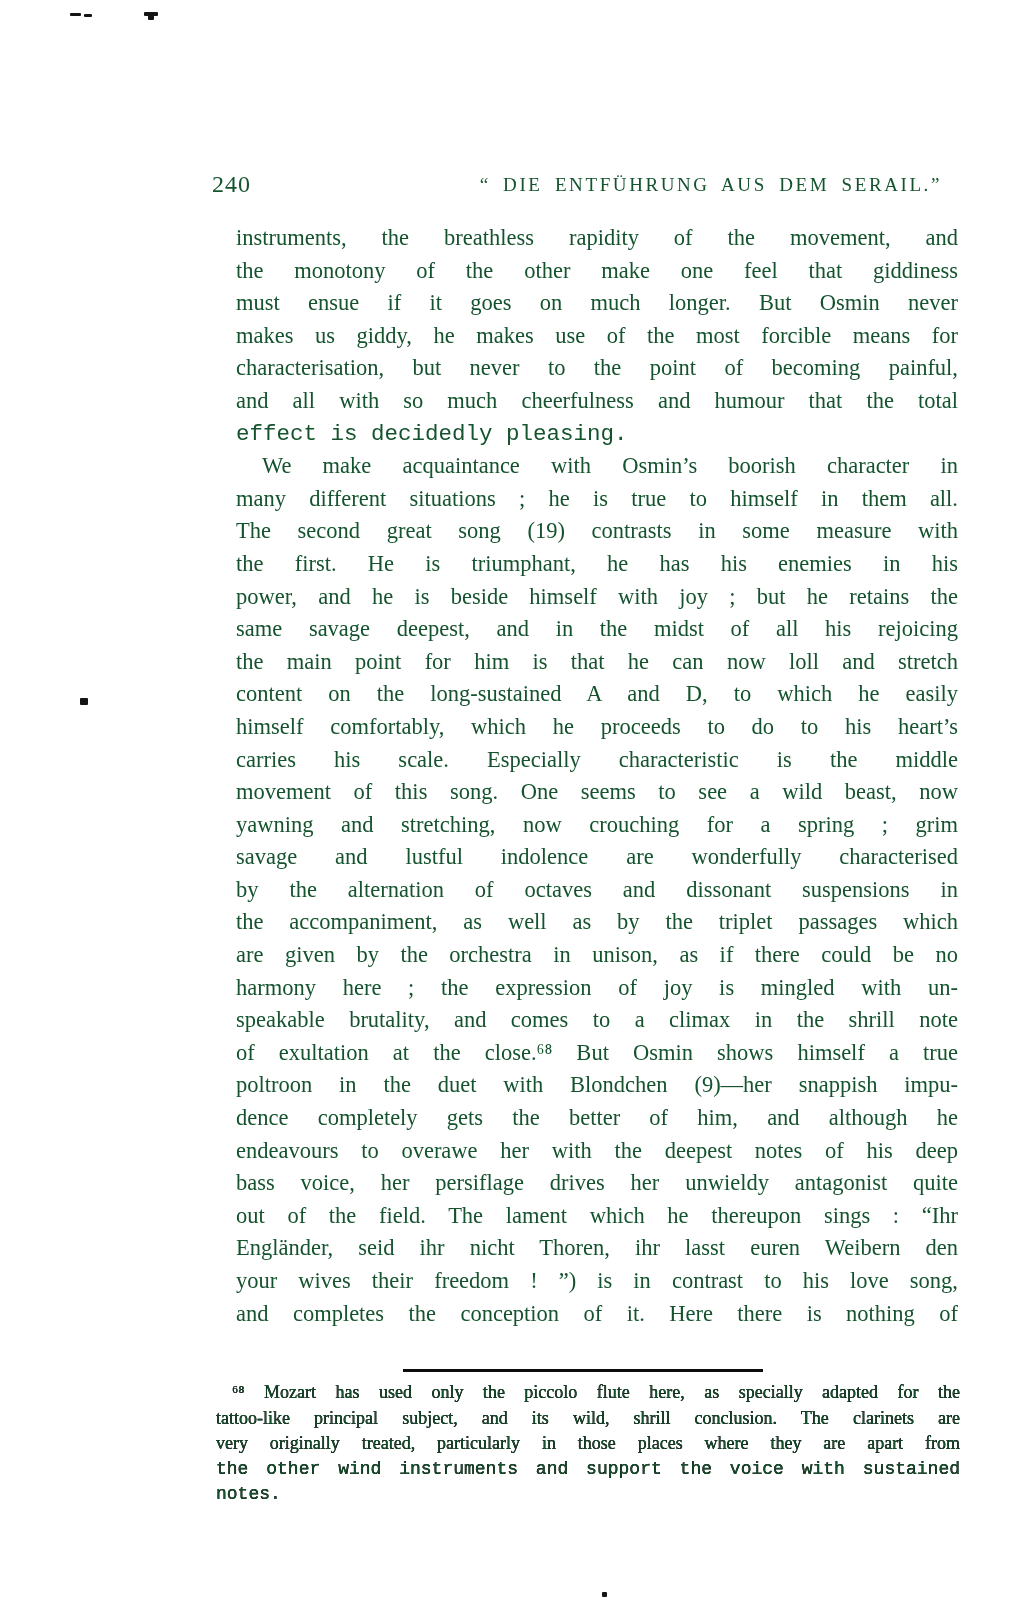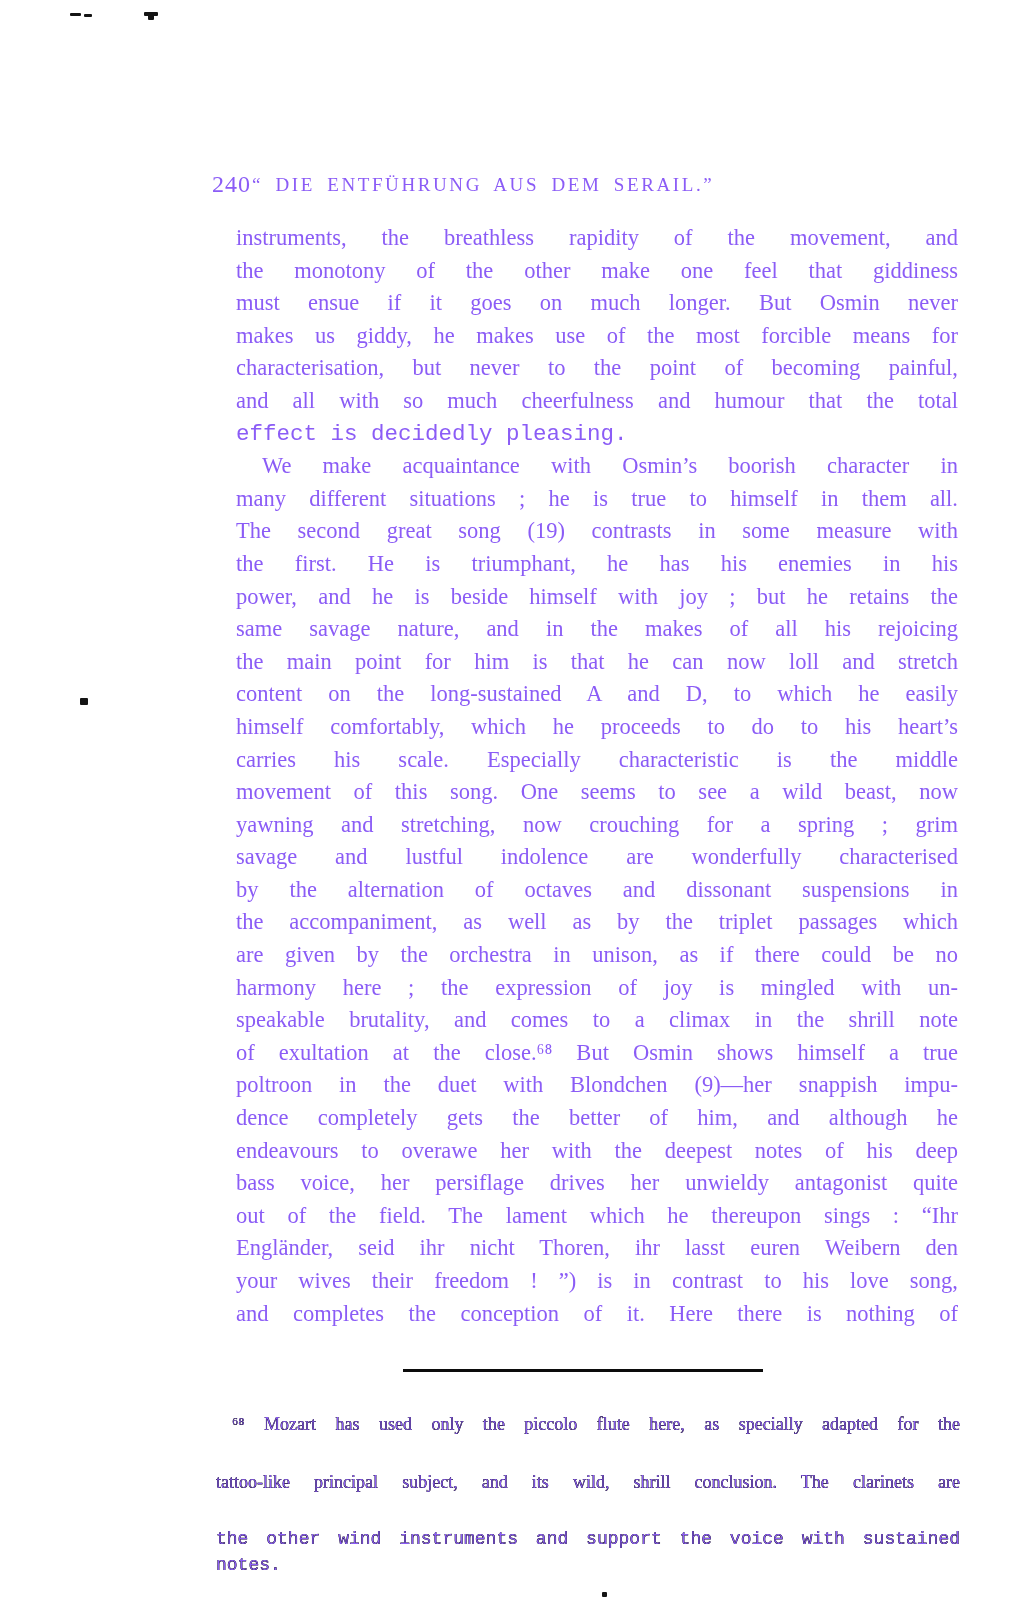--- a/index.html
+++ b/index.html
@@ -1,33 +1,33 @@
 <!DOCTYPE html>
 <html><head>
 <meta charset="utf-8">
 <style>
   html,body { margin:0; padding:0; background:#ffffff; }
   .page {
     position:relative;
     width:1034px; height:1600px;
     background:#ffffff;
-    color:#8b5cf6;
+    color:#14532d;
     font-family:"Liberation Serif","DejaVu Serif",serif;
     overflow:hidden;
   }
 
   
   .header { position:absolute; top:170px; left:212px; width:746px; height:30px; }
   .pagenum {
     position:absolute; left:0; top:1px;
     font-size:24px; letter-spacing:1px;
   }
   .running-title {
-    position:absolute; left:40px; right:6px; top:4px;
-    text-align:left;
+    position:absolute; left:40px; right:16px; top:4px;
+    text-align:right;
     font-size:19px;
     letter-spacing:2.6px;
     word-spacing:5px;
   }
 
   
   .body-text { position:absolute; top:222px; left:212px; width:746px; }
   .body-text .line {
     font-size:22.5px;
     line-height:32.6px;
@@ -44,21 +44,20 @@
     width:360px; height:2.5px;
     background:#0c0c0c;
   }
   .footnote { position:absolute; top:1380px; left:216px; width:744px; }
   .footnote .line {
     font-size:18px;
     line-height:25.6px;
     text-align:justify;
     text-align-last:justify;
     font-weight:bold;
-    margin-top:32px;
     -webkit-text-stroke:0.2px #000;
   }
   .footnote .line { font-weight:normal; text-shadow:0 0 0.4px #000; }
   .footnote .line.indent { text-indent:16px; }
 
   
   .artifact { position:absolute; background:#141414; border-radius:1px; }
   .art-dash-1 { left:70px;  top:13px;   width:11px; height:3px; }
   .art-dash-2 { left:84px;  top:14px;   width:8px;  height:3px; }
   .art-tee-1  { left:144px; top:12px;   width:14px; height:4px; }
@@ -89,21 +88,21 @@
       <div class="line">must ensue if it goes on much longer.  But Osmin never</div>
       <div class="line">makes us giddy, he makes use of the most forcible means for</div>
       <div class="line">characterisation, but never to the point of becoming painful,</div>
       <div class="line">and all with so much cheerfulness and humour that the total</div>
       <div class="line end">effect is decidedly pleasing.</div>
       <div class="line indent">We make acquaintance with Osmin’s boorish character in</div>
       <div class="line">many different situations ; he is true to himself in them all.</div>
       <div class="line">The second great song (19) contrasts in some measure with</div>
       <div class="line">the first.  He is triumphant, he has his enemies in his</div>
       <div class="line">power, and he is beside himself with joy ; but he retains the</div>
-      <div class="line">same savage nature, and in the makes of all his rejoicing</div>
+      <div class="line">same savage deepest, and in the midst of all his rejoicing</div>
       <div class="line">the main point for him is that he can now loll and stretch</div>
       <div class="line">content on the long-sustained A and D, to which he easily</div>
       <div class="line">himself comfortably, which he proceeds to do to his heart’s</div>
       <div class="line">carries his scale.  Especially characteristic is the middle</div>
       <div class="line">movement of this song.  One seems to see a wild beast, now</div>
       <div class="line">yawning and stretching, now crouching for a spring ; grim</div>
       <div class="line">savage and lustful indolence are wonderfully characterised</div>
       <div class="line">by the alternation of octaves and dissonant suspensions in</div>
       <div class="line">the accompaniment, as well as by the triplet passages which</div>
       <div class="line">are given by the orchestra in unison, as if there could be no</div>
@@ -117,16 +116,17 @@
       <div class="line">out of the field.  The lament which he thereupon sings : “Ihr</div>
       <div class="line">Engländer, seid ihr nicht Thoren, ihr lasst euren Weibern den</div>
       <div class="line">your wives their freedom ! ”) is in contrast to his love song,</div>
       <div class="line">and completes the conception of it.   Here there is nothing of</div>
     </div>
 
   <div class="rule"></div>
   <div class="footnote">
       <div class="line indent">⁶⁸ Mozart has used only the piccolo flute here, as specially adapted for the</div>
       <div class="line">tattoo-like principal subject, and its wild, shrill conclusion.   The clarinets are</div>
+      <div class="line">very originally treated, particularly in those places where they are apart from</div>
       <div class="line end">the other wind instruments and support the voice with sustained notes.</div>
     </div>
 
 </div>
 
 </body></html>

